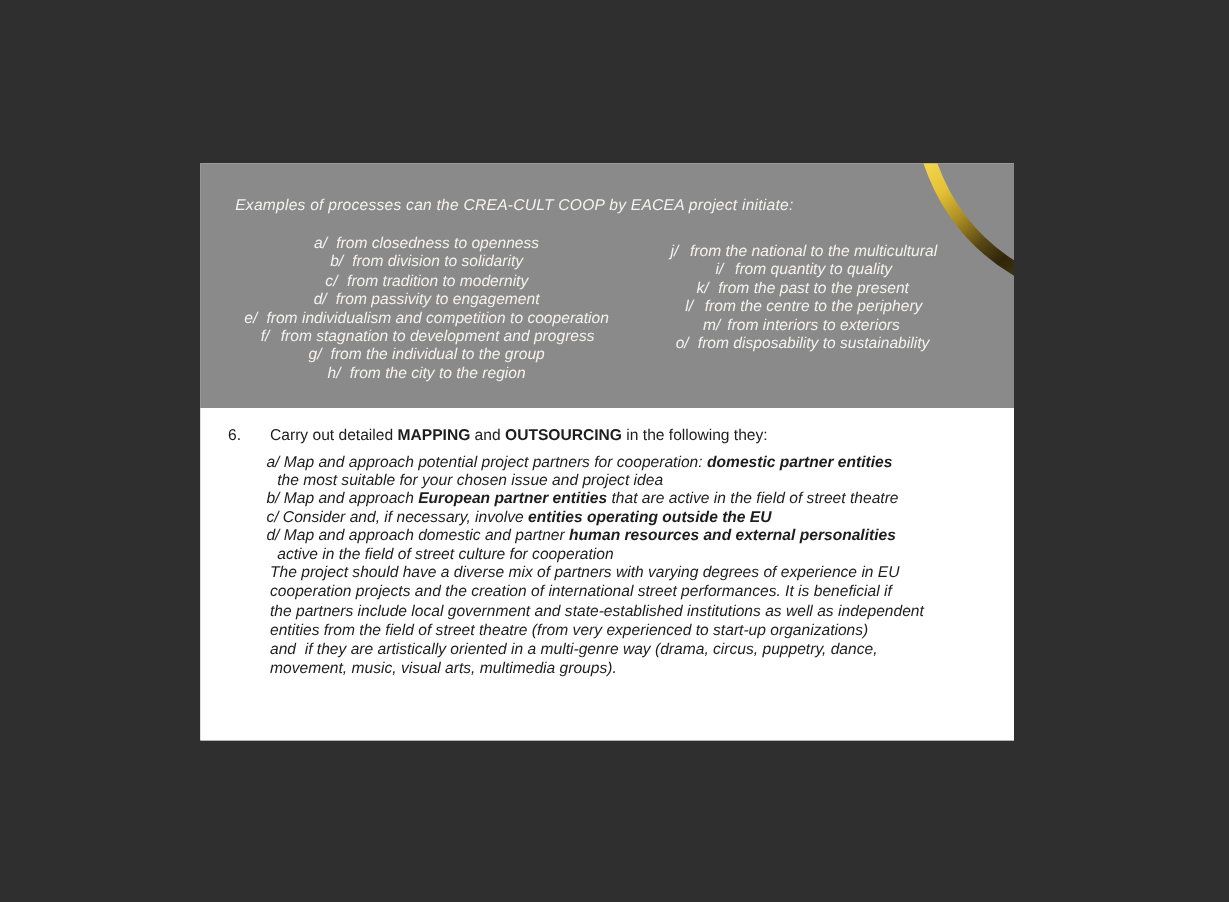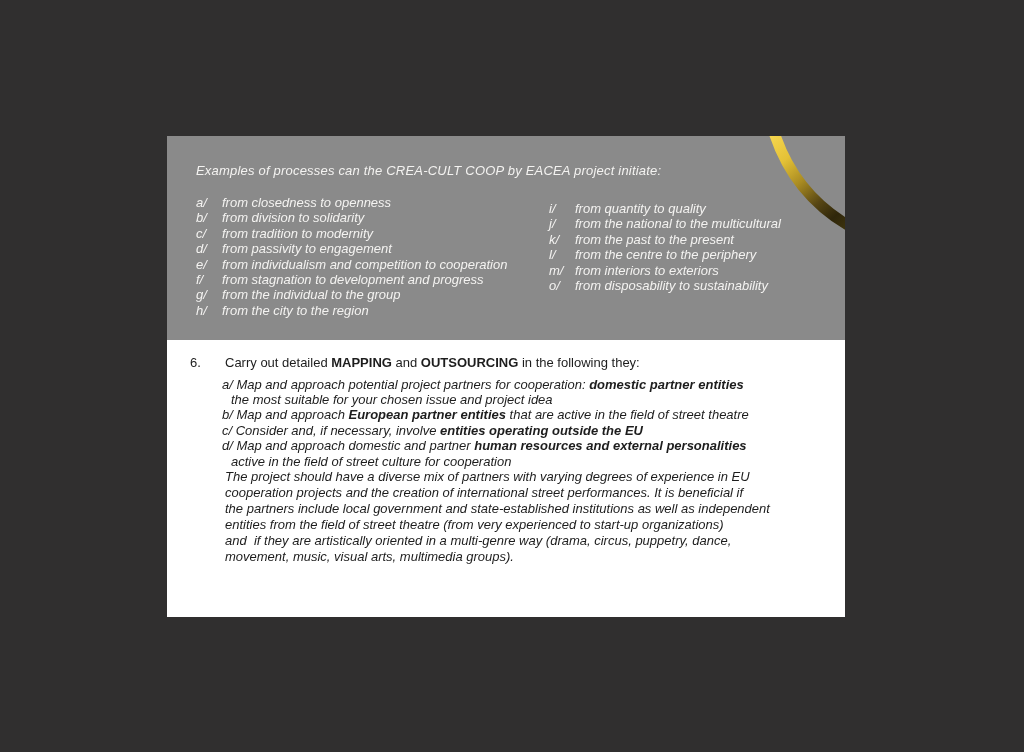--- a/index.html
+++ b/index.html
@@ -26,21 +26,21 @@
   }
   .gray-title {
     position: absolute; left: 29px; top: 27px;
     line-height: 15.5px;
     letter-spacing: 0.2px;
     white-space: nowrap;
   }
   .proc-col { position: absolute; line-height: 15.4px; white-space: nowrap; }
   .proc-col-left  { left: 29px;  top: 59px; }
   .proc-col-right { left: 382px; top: 65px; }
-  .proc-row { display: block; }
+  .proc-row { display: block; text-align: center; }
   .proc-label { display: inline-block; width: 26px; }
   .gold-arc-svg { position: absolute; right: 0; top: 0; width: 130px; height: 110px; }
 
   .white-panel {
     position: relative;
     width: 678px; height: 277px;
     background: #ffffff;
     color: #1d1d1d;
     font-size: 13px;
     padding: 15px 18px 0 23px;
@@ -72,22 +72,22 @@
           <div class="proc-row"><span class="proc-label">b/</span><span>from division to solidarity</span></div>
           <div class="proc-row"><span class="proc-label">c/</span><span>from tradition to modernity</span></div>
           <div class="proc-row"><span class="proc-label">d/</span><span>from passivity to engagement</span></div>
           <div class="proc-row"><span class="proc-label">e/</span><span>from individualism and competition to cooperation</span></div>
           <div class="proc-row"><span class="proc-label">f/</span><span>from stagnation to development and progress</span></div>
           <div class="proc-row"><span class="proc-label">g/</span><span>from the individual to the group</span></div>
           <div class="proc-row"><span class="proc-label">h/</span><span>from the city to the region</span></div>
         </div>
 
       <div class="proc-col proc-col-right">
+          <div class="proc-row"><span class="proc-label">j/</span><span>from the national to the multicultural</span></div>
           <div class="proc-row"><span class="proc-label">i/</span><span>from quantity to quality</span></div>
-          <div class="proc-row"><span class="proc-label">j/</span><span>from the national to the multicultural</span></div>
           <div class="proc-row"><span class="proc-label">k/</span><span>from the past to the present</span></div>
           <div class="proc-row"><span class="proc-label">l/</span><span>from the centre to the periphery</span></div>
           <div class="proc-row"><span class="proc-label">m/</span><span>from interiors to exteriors</span></div>
           <div class="proc-row"><span class="proc-label">o/</span><span>from disposability to sustainability</span></div>
         </div>
 
       <svg class="gold-arc-svg" viewBox="0 0 130 110" aria-hidden="true">
         <defs>
           <linearGradient id="goldgrad" gradientUnits="userSpaceOnUse" x1="58" y1="0" x2="134" y2="90">
             <stop offset="0" stop-color="#f4d54e"></stop>

